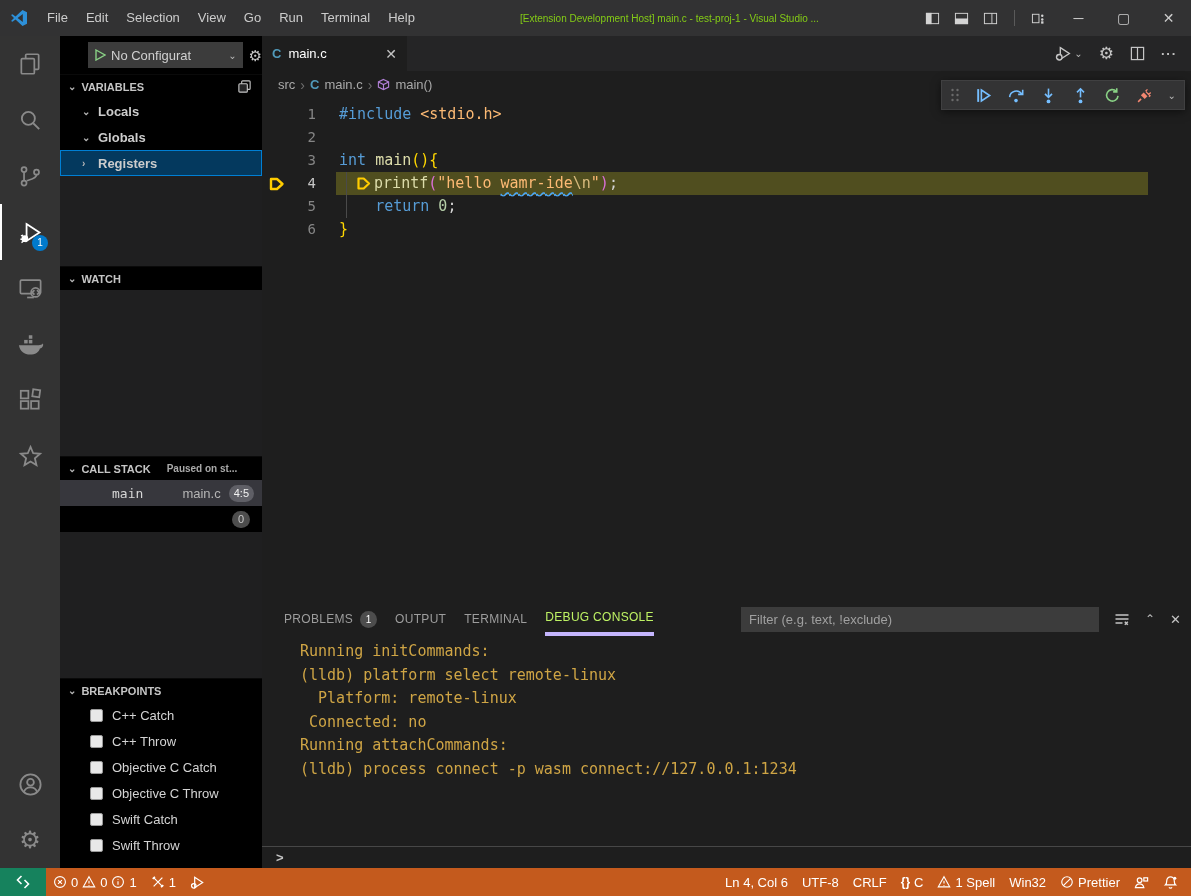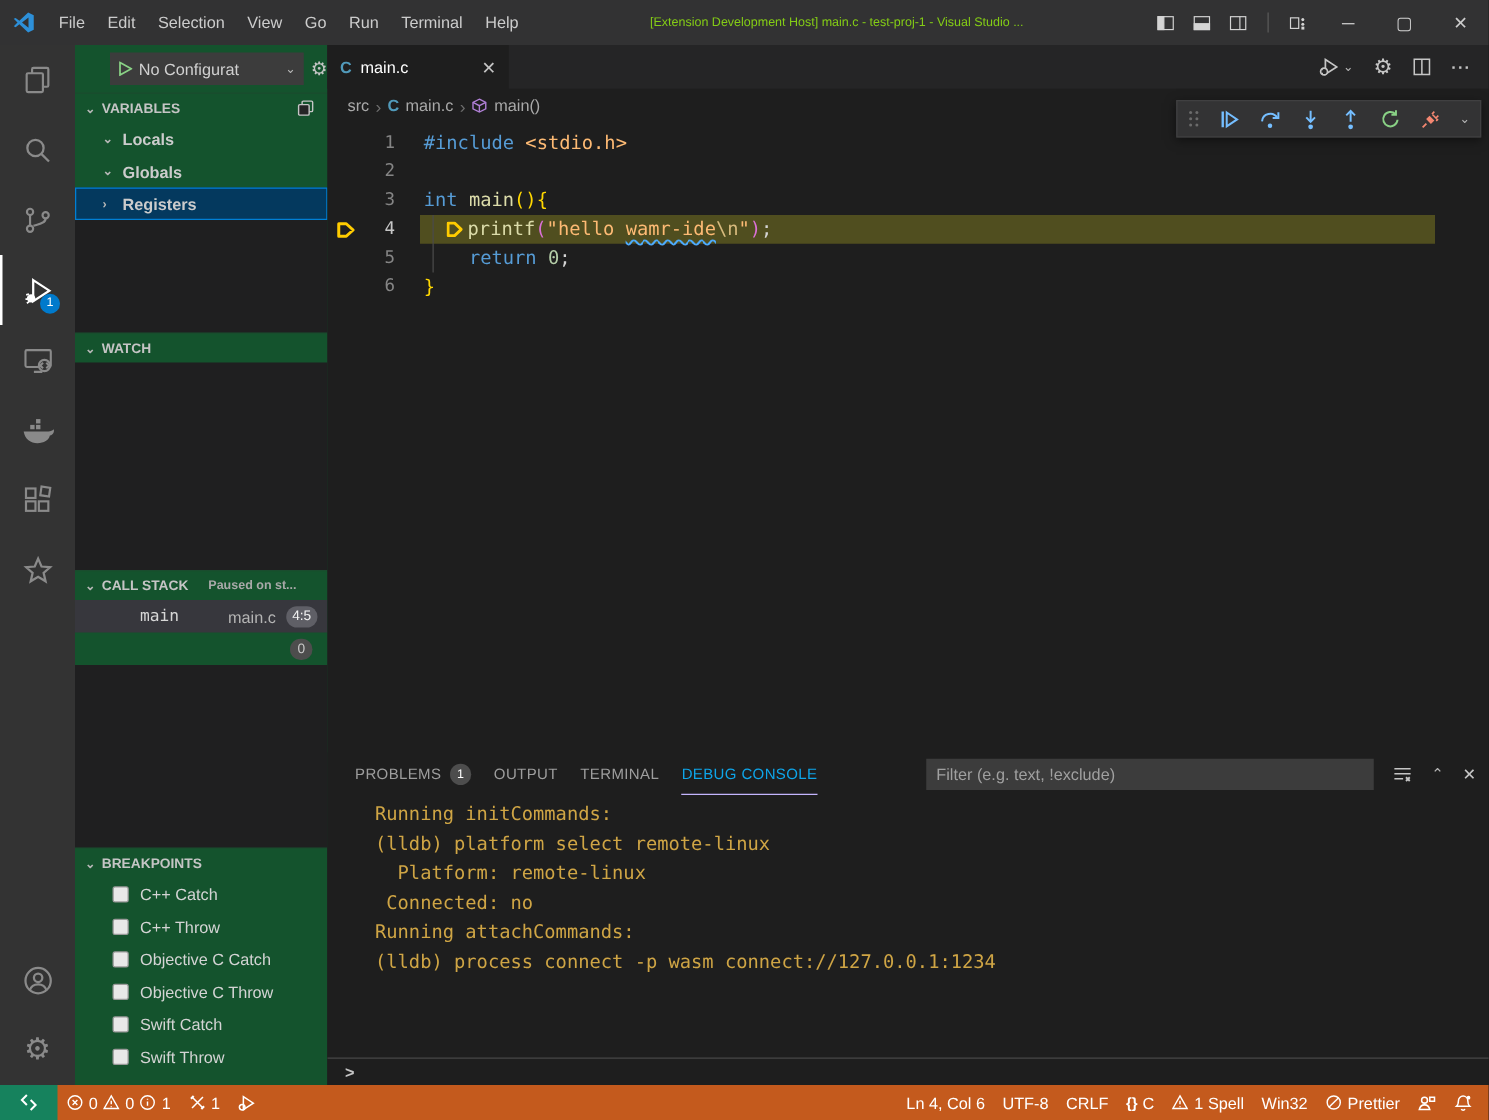--- a/index.html
+++ b/index.html
@@ -22,21 +22,21 @@
 
   
   .activitybar{width:60px;background:#333333;display:flex;flex-direction:column;align-items:stretch;}
   .act-item{height:56px;display:flex;align-items:center;justify-content:center;position:relative;}
   .act-item.active{box-shadow:inset 2px 0 0 #ffffff;}
   .act-badge{position:absolute;right:12px;bottom:9px;min-width:16px;height:16px;border-radius:8px;background:#007acc;color:#fff;font-size:10px;line-height:16px;text-align:center;padding:0 2px;}
   .act-bottom{margin-top:auto;}
   .gear-glyph{font-size:24px;color:#8a8a8a;line-height:1;}
 
   
-  .sidebar{width:202px;background:#14532d;display:flex;flex-direction:column;font-size:13px;overflow:hidden;}
+  .sidebar{width:202px;background:#000000;display:flex;flex-direction:column;font-size:13px;overflow:hidden;}
   .config-row{height:38px;display:flex;align-items:center;padding-left:28px;}
   .config-dd{background:#3c3c3c;height:26px;width:156px;display:flex;align-items:center;padding:0 6px;color:#d0d0d0;}
   .config-dd .lbl{flex:1;white-space:nowrap;overflow:hidden;margin-left:5px;}
   .chev{color:#b8b8b8;font-size:10px;}
   .dd-gear{margin-left:6px;font-size:15px;color:#c5c5c5;line-height:1;}
   .section-header{height:24px;display:flex;align-items:center;padding-left:8px;font-size:11px;font-weight:bold;color:#c5c5c5;border-top:1px solid #3333;}
   .section-header .chev{margin-right:5px;}
   .sec-desc{margin-left:16px;font-size:10px;font-weight:600;color:#a9a9a9;white-space:nowrap;}
   .sec-action{margin-left:auto;margin-right:10px;}
   .var-row{height:26px;display:flex;align-items:center;padding-left:22px;font-weight:bold;color:#cccccc;}
@@ -81,21 +81,21 @@
   .tk.num{color:#b5cea8;}.tk.b1{color:#ffd700;}.tk.b2{color:#da70d6;}.tk.pl{color:#d4d4d4;}
   .tk.misspell{text-decoration:underline;text-decoration-style:wavy;text-decoration-color:#4daafc;text-underline-offset:3px;}
   .inline-exec{display:inline-flex;margin:0 3px 0 0;}
 
   .debug-toolbar{position:absolute;top:44px;right:6px;height:30px;background:#333334;border:1px solid #404041;box-shadow:0 2px 8px rgba(0,0,0,.5);display:flex;align-items:center;gap:15px;padding:0 8px;z-index:6;}
 
   
   .panel{height:266px;display:flex;flex-direction:column;background:#1e1e1e;}
   .panel-header{height:34px;display:flex;align-items:center;padding:0 10px 0 22px;flex:0 0 34px;justify-content:space-between;}
   .panel-tab{height:34px;line-height:34px;margin-right:18px;font-size:12px;color:#9d9d9d;letter-spacing:.3px;display:flex;align-items:center;gap:7px;}
-  .panel-tab.active{color:#0ea5e9;border-bottom:1px solid #c4b5fd;}
+  .panel-tab.active{color:#bef264;border-bottom:4px solid #c4b5fd;}
   .panel-badge{background:#4d4d4d;color:#ffffff;border-radius:9px;min-width:17px;height:17px;line-height:17px;text-align:center;font-size:10px;}
   .filter{margin-left:auto;width:358px;height:25px;background:#3c3c3c;border:none;outline:none;color:#cccccc;padding:0 8px;font-size:13px;font-family:"Liberation Sans",sans-serif;}
   .filter::placeholder{color:#a0a0a0;}
   .panel-actions{display:flex;align-items:center;gap:15px;margin-left:15px;color:#c5c5c5;}
   .console{flex:1;padding:4px 0 0 38px;font-family:"DejaVu Sans Mono",monospace;font-size:15px;line-height:23.5px;white-space:pre;overflow:hidden;}
   .console-input{height:22px;border-top:1px solid #474747;display:flex;align-items:center;padding-left:14px;color:#c5c5c5;font-weight:bold;}
 
   
   .statusbar{height:28px;display:flex;align-items:center;color:#ffffff;font-size:13px;}
   .sb-remote{width:46px;height:28px;display:flex;align-items:center;justify-content:center;}

